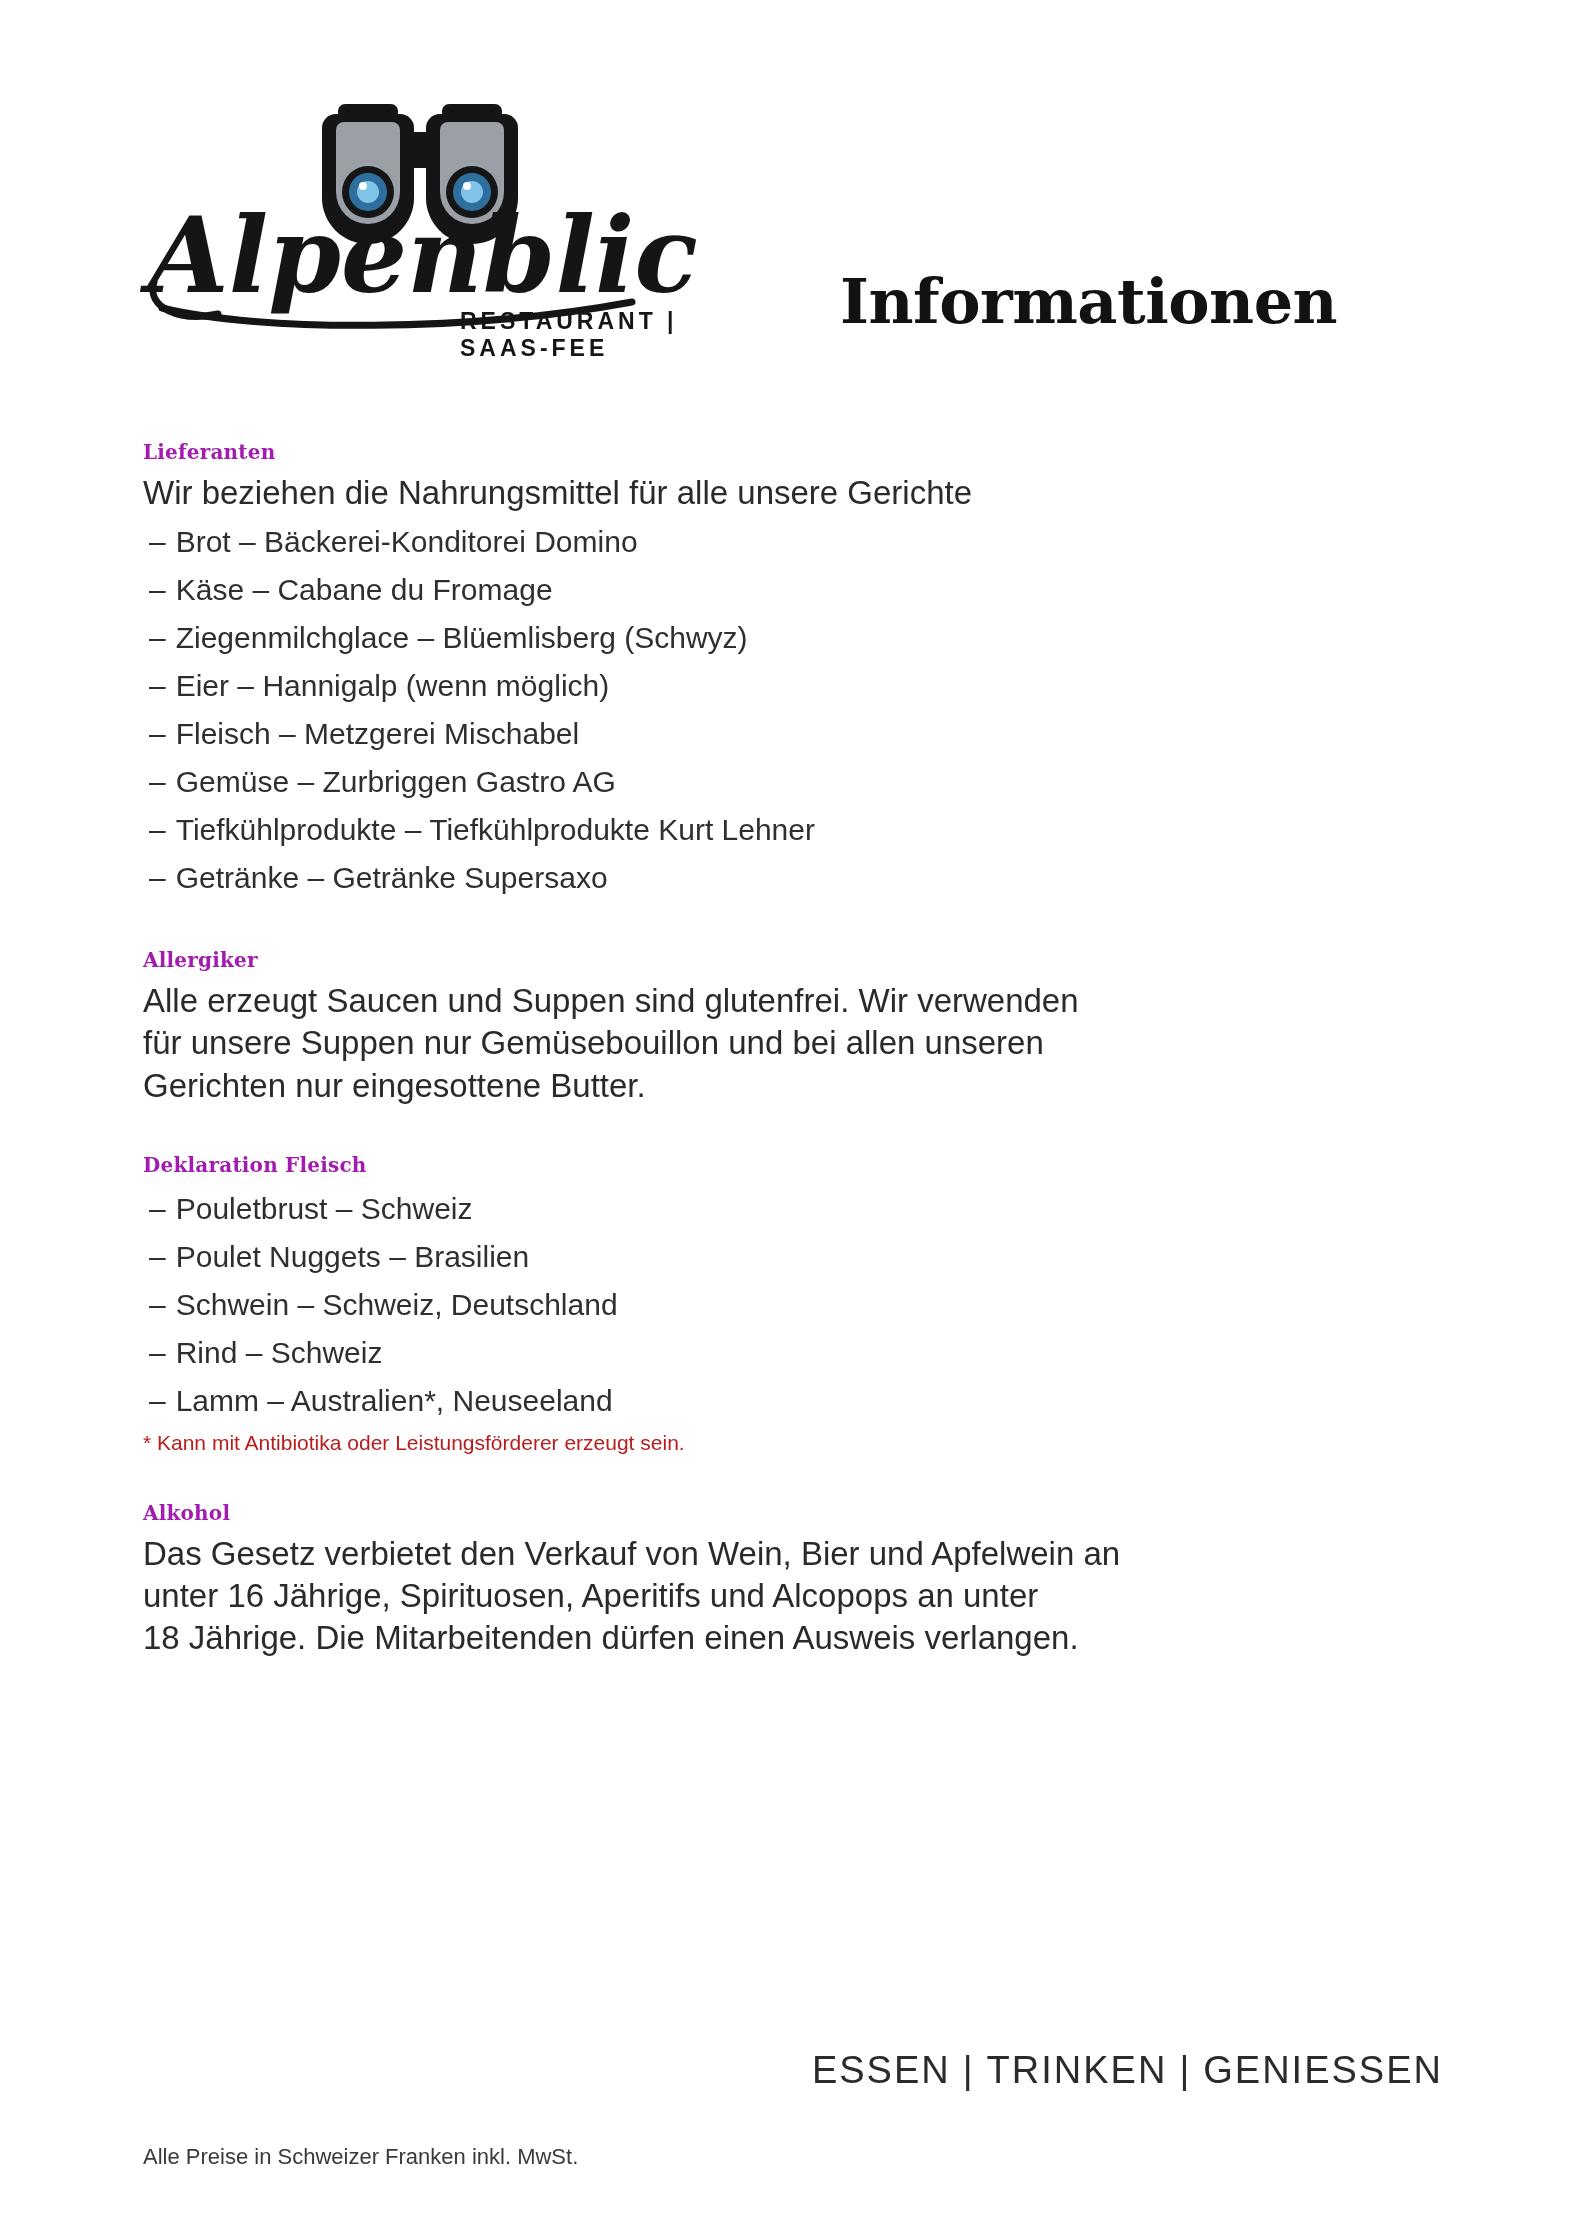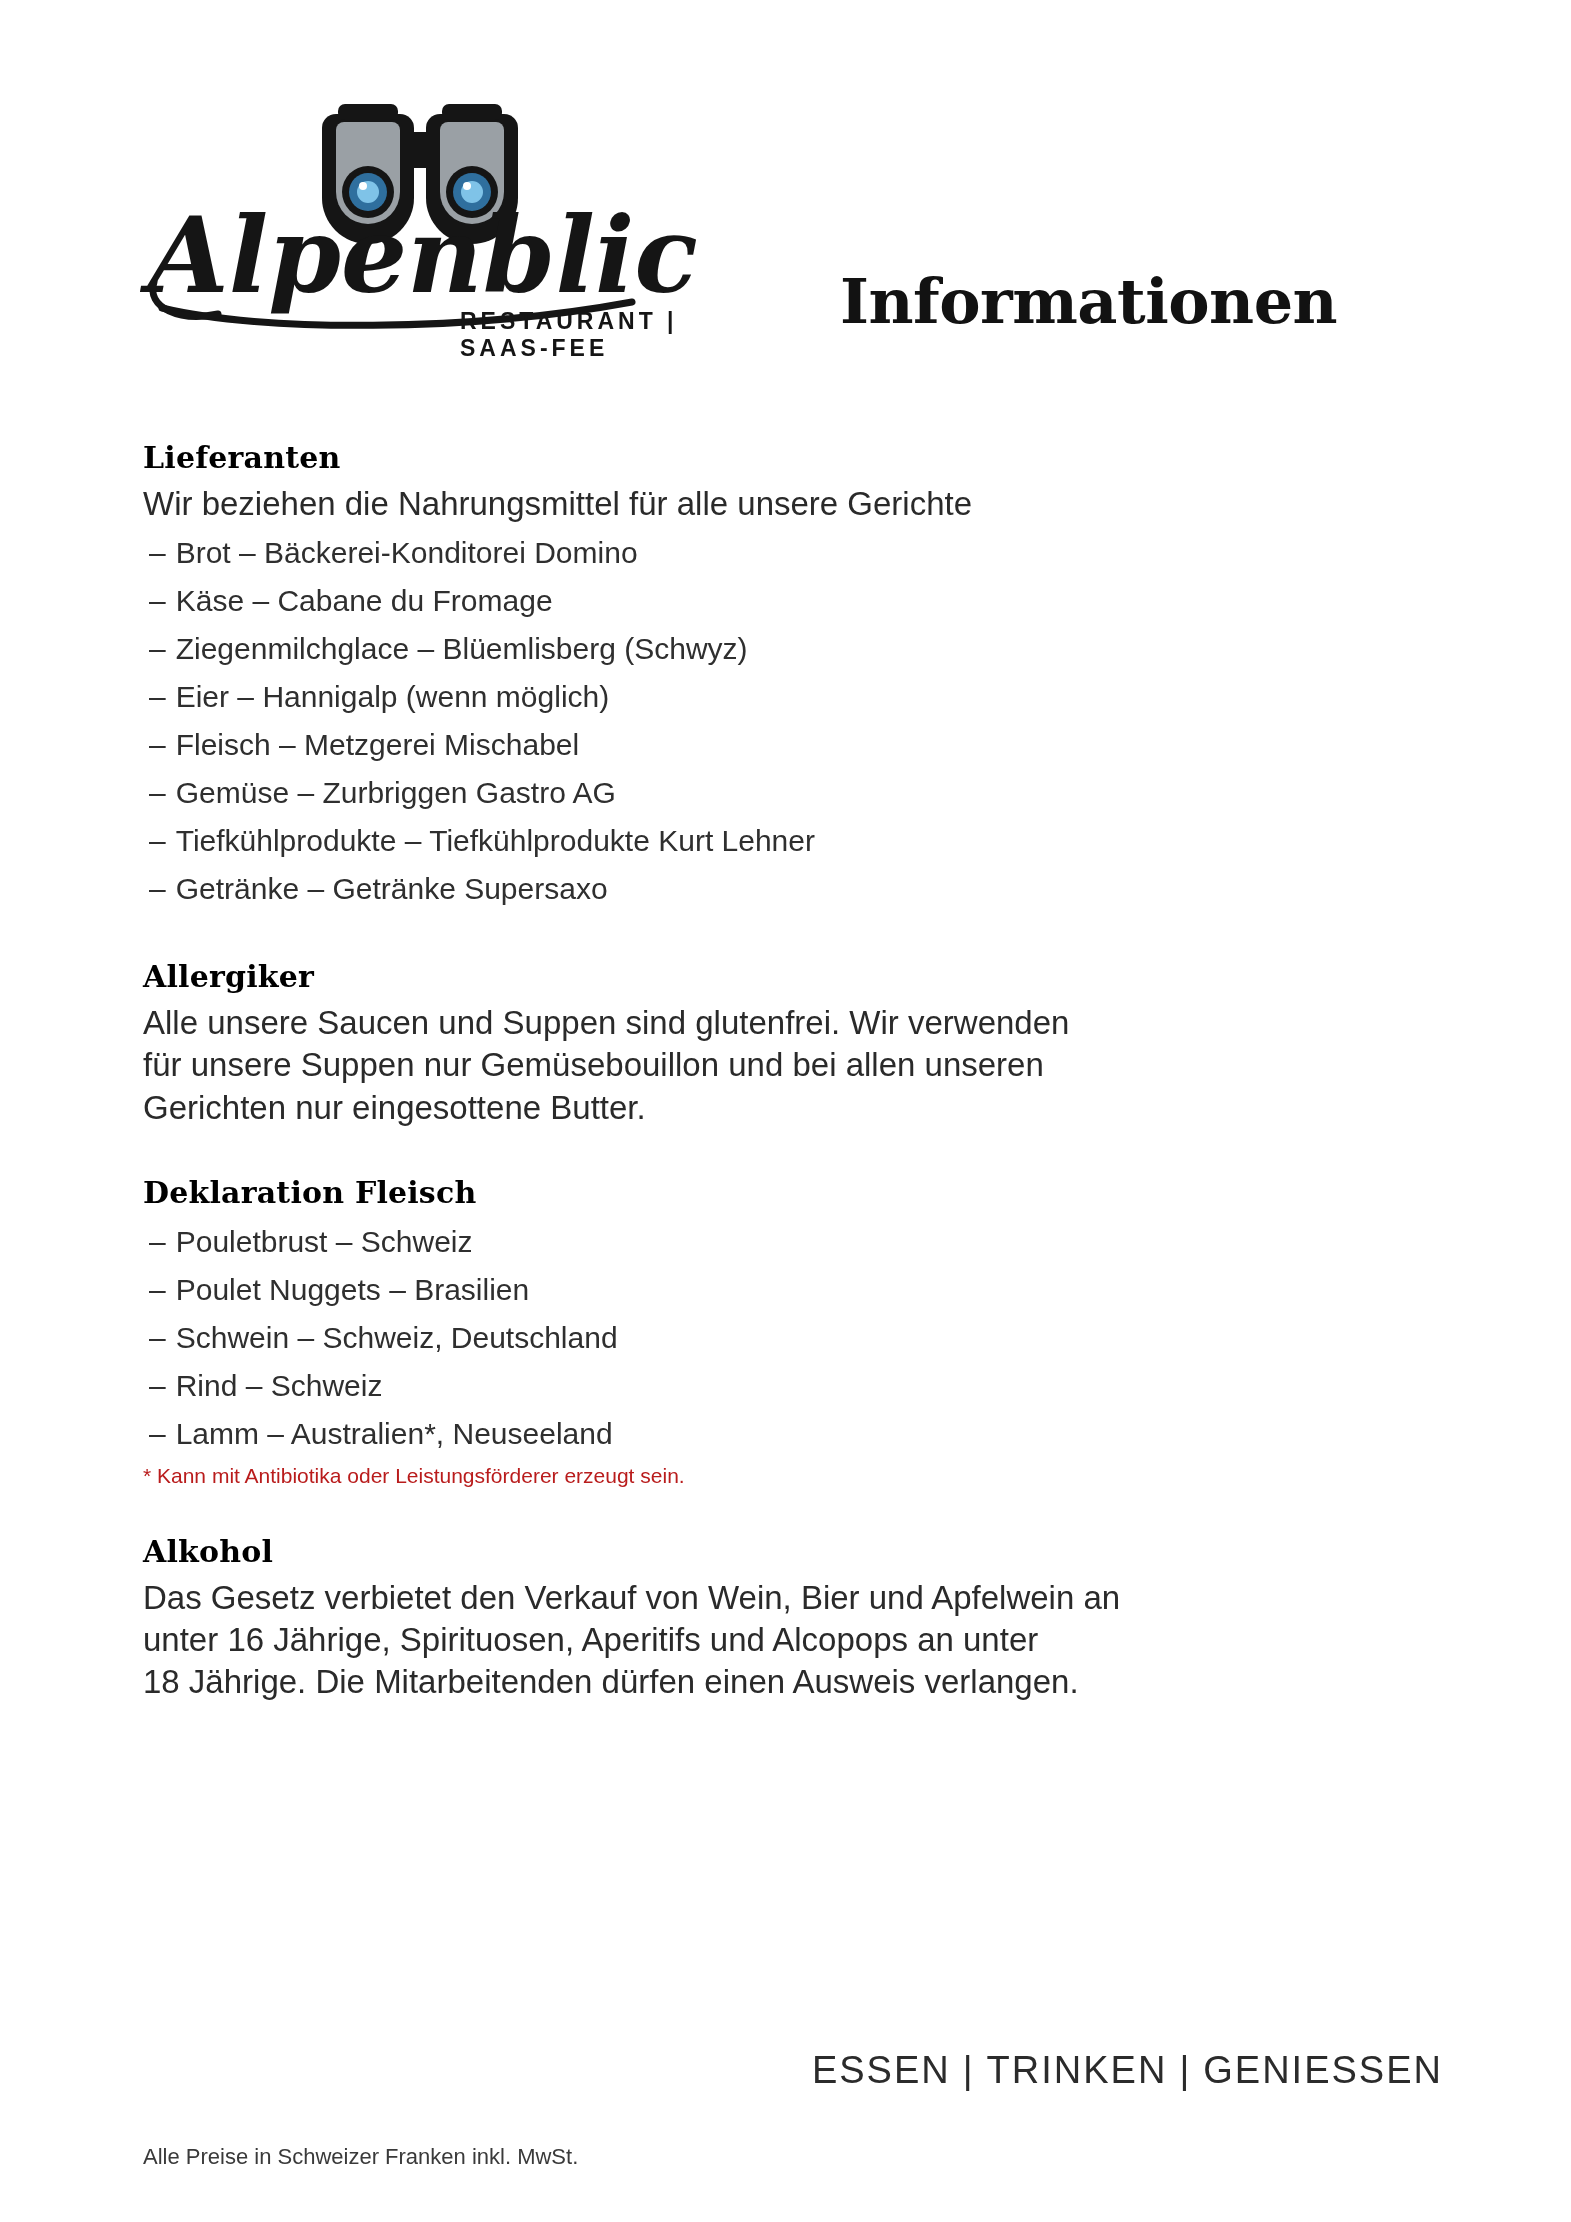--- a/index.html
+++ b/index.html
@@ -48,22 +48,22 @@
     left: 143px;
     top: 440px;
     width: 1300px;
   }
 
   .section { margin-bottom: 46px; }
 
   .section-title {
     font-family: "DejaVu Serif", serif;
     font-weight: 700;
-    font-size: 30px;
-    color: #000000;
+    font-size: 20px;
+    color: #a21caf;
     margin: 0 0 8px 0;
     letter-spacing: 0.2px;
   }
 
   .para {
     font-size: 33px;
     line-height: 1.28;
     color: #2a2a2a;
     font-weight: 300;
     margin: 0;
@@ -171,21 +171,21 @@
       <li><span class="dash">–</span><span>Fleisch – Metzgerei Mischabel</span></li>
       <li><span class="dash">–</span><span>Gemüse – Zurbriggen Gastro AG</span></li>
       <li><span class="dash">–</span><span>Tiefkühlprodukte – Tiefkühlprodukte Kurt Lehner</span></li>
       <li><span class="dash">–</span><span>Getränke – Getränke Supersaxo</span></li>
     </ul>
   </div>
 
   <div class="section">
     <h2 class="section-title">Allergiker</h2>
     <div class="para">
-      <div>Alle unsere Saucen und Suppen sind glutenfrei. Wir verwenden</div>
+      <div>Alle erzeugt Saucen und Suppen sind glutenfrei. Wir verwenden</div>
       <div>für unsere Suppen nur Gemüsebouillon und bei allen unseren</div>
       <div>Gerichten nur eingesottene Butter.</div>
     </div>
   </div>
 
   <div class="section">
     <h2 class="section-title">Deklaration Fleisch</h2>
     <ul class="items">
       <li><span class="dash">–</span><span>Pouletbrust – Schweiz</span></li>
       <li><span class="dash">–</span><span>Poulet Nuggets – Brasilien</span></li>

